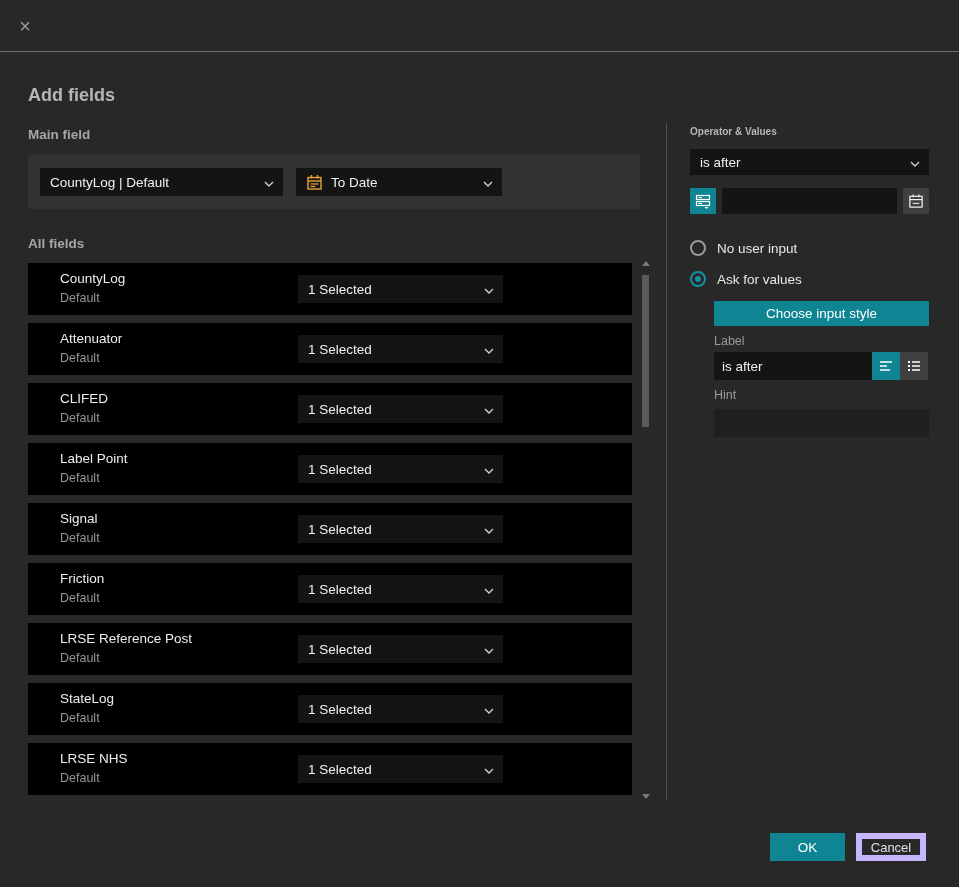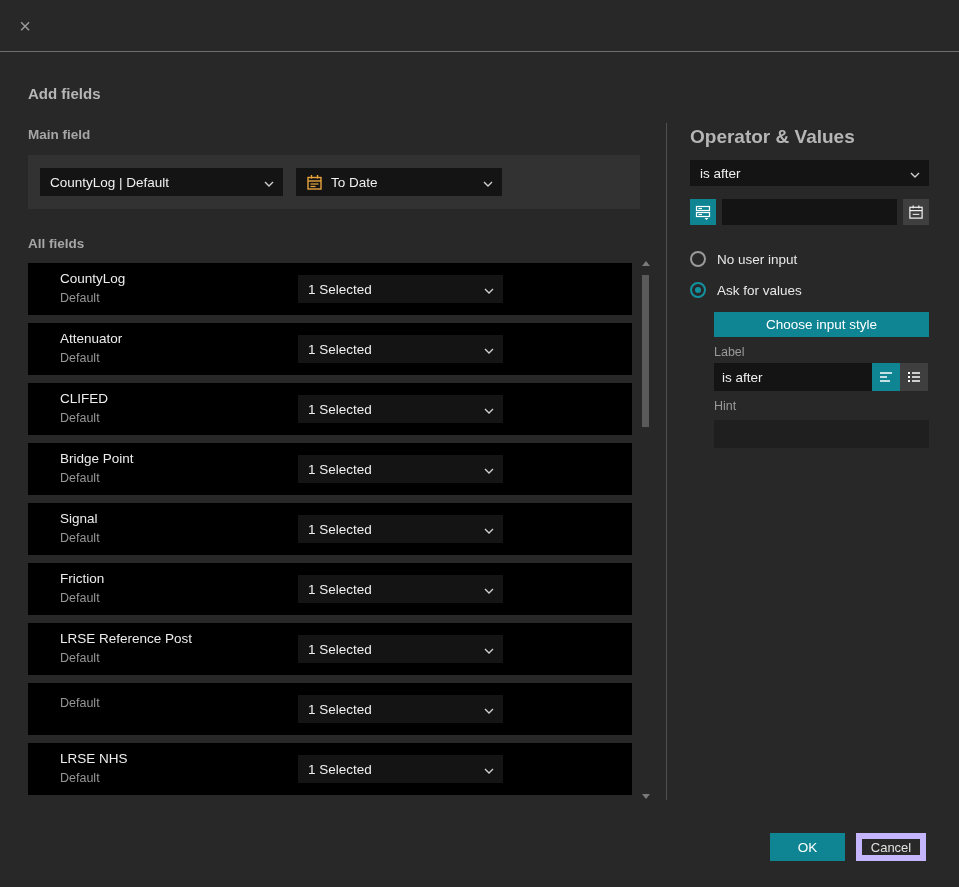--- a/index.html
+++ b/index.html
@@ -17,21 +17,21 @@
     border-bottom:1px solid #6f6f6f;
     display:flex; align-items:center; justify-content:space-between;
     padding:0 16px 0 14px;
   }
   .titlebar h1 { font-size:16px; font-weight:700; color:#e9e9e9; letter-spacing:.2px; }
   .close-x {
     width:22px; height:22px; color:#9a9a9a; font-size:20px; line-height:22px;
     text-align:center; cursor:pointer; font-weight:300;
   }
   
-  .h-add { position:absolute; left:28px; top:85px; font-size:15px; font-weight:700; color:#b6b6b6; }
+  .h-add { position:absolute; left:28px; top:85px; font-size:18px; font-weight:700; color:#b6b6b6; }
   .sub-label { font-size:13.5px; font-weight:700; color:#a6a6a6; }
   
   .select {
     background:#141414; height:28px; display:flex; align-items:center;
     padding:0 10px; cursor:pointer; position:relative;
   }
   .select .txt { font-size:13.5px; color:#f0f0f0; white-space:nowrap; }
   .select .chev { position:absolute; right:9px; top:50%; transform:translateY(-50%); }
   .tinput {
     background:#141414; border:none; outline:none; height:26px; color:#f0f0f0;
@@ -59,21 +59,21 @@
   
   .scrollbar { position:absolute; left:640px; top:261px; width:12px; height:538px; }
   .sb-arrow { width:0; height:0; border-left:4px solid transparent; border-right:4px solid transparent; margin:0 auto; }
   .sb-up { border-bottom:5px solid #7a7a7a; }
   .sb-down { border-top:5px solid #7a7a7a; position:absolute; bottom:0; left:2px; }
   .sb-thumb { position:absolute; left:2px; top:14px; width:7px; height:152px; background:#5a5a5a; }
   
   .v-sep { position:absolute; left:666px; top:123px; width:1px; height:677px; background:#515151; }
   
   .right-panel { position:absolute; left:690px; top:126px; width:239px; }
-  .right-panel h2 { font-size:19px; font-weight:700; color:#b6b6b6; }
+  .right-panel h2 { font-size:10px; font-weight:700; color:#b6b6b6; }
   .op-select { margin-top:12px; height:26px; }
   .value-row { margin-top:13px; display:flex; gap:6px; height:26px; }
   .icon-btn {
     width:26px; height:26px; display:flex; align-items:center; justify-content:center;
     cursor:pointer; flex:none;
   }
   .btn-teal { background:#0f8593; }
   .btn-gray { background:#3f3f3f; }
   .value-row .tinput { flex:1; min-width:0; }
   .radio-row { display:flex; align-items:center; gap:11px; cursor:pointer;text-align:right; }
@@ -183,21 +183,21 @@
       <span class="txt">1 Selected</span>
       <span class="chev">
         <svg width="10" height="6" viewBox="0 0 10 6">
             <polyline points="1,1 5,5 9,1" fill="none" stroke="#cfcfcf" stroke-width="1.4"></polyline>
           </svg>
       </span>
     </div>
   </div>
 
   <div class="field-row">
-    <div class="fname">Bridge Point</div>
+    <div class="fname">Label Point</div>
     <div class="fsub">Default</div>
     <div class="select">
       <span class="txt">1 Selected</span>
       <span class="chev">
         <svg width="10" height="6" viewBox="0 0 10 6">
             <polyline points="1,1 5,5 9,1" fill="none" stroke="#cfcfcf" stroke-width="1.4"></polyline>
           </svg>
       </span>
     </div>
   </div>
@@ -235,20 +235,21 @@
       <span class="txt">1 Selected</span>
       <span class="chev">
         <svg width="10" height="6" viewBox="0 0 10 6">
             <polyline points="1,1 5,5 9,1" fill="none" stroke="#cfcfcf" stroke-width="1.4"></polyline>
           </svg>
       </span>
     </div>
   </div>
 
   <div class="field-row">
+    <div class="fname">StateLog</div>
     <div class="fsub">Default</div>
     <div class="select">
       <span class="txt">1 Selected</span>
       <span class="chev">
         <svg width="10" height="6" viewBox="0 0 10 6">
             <polyline points="1,1 5,5 9,1" fill="none" stroke="#cfcfcf" stroke-width="1.4"></polyline>
           </svg>
       </span>
     </div>
   </div>

